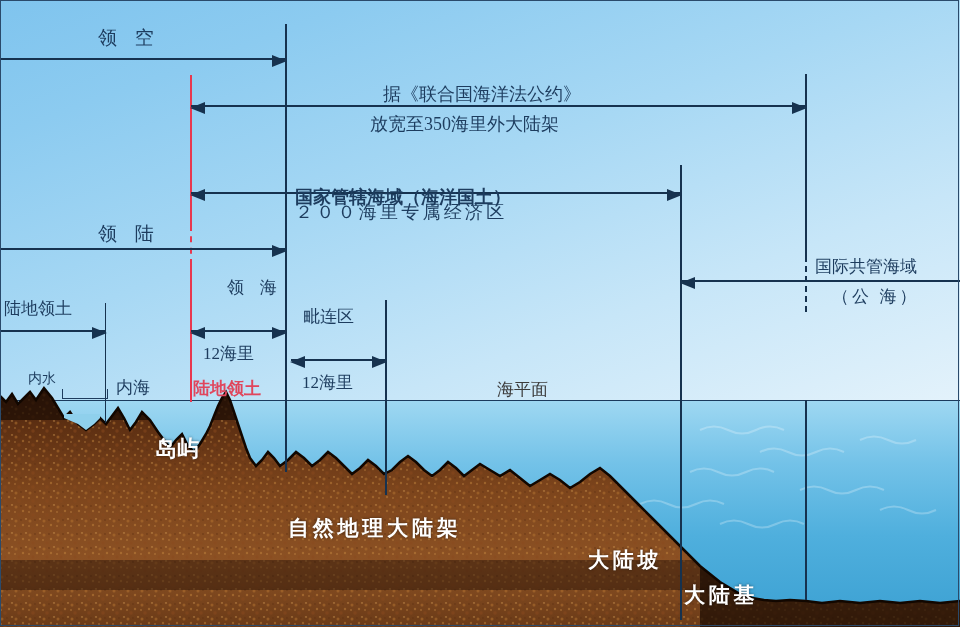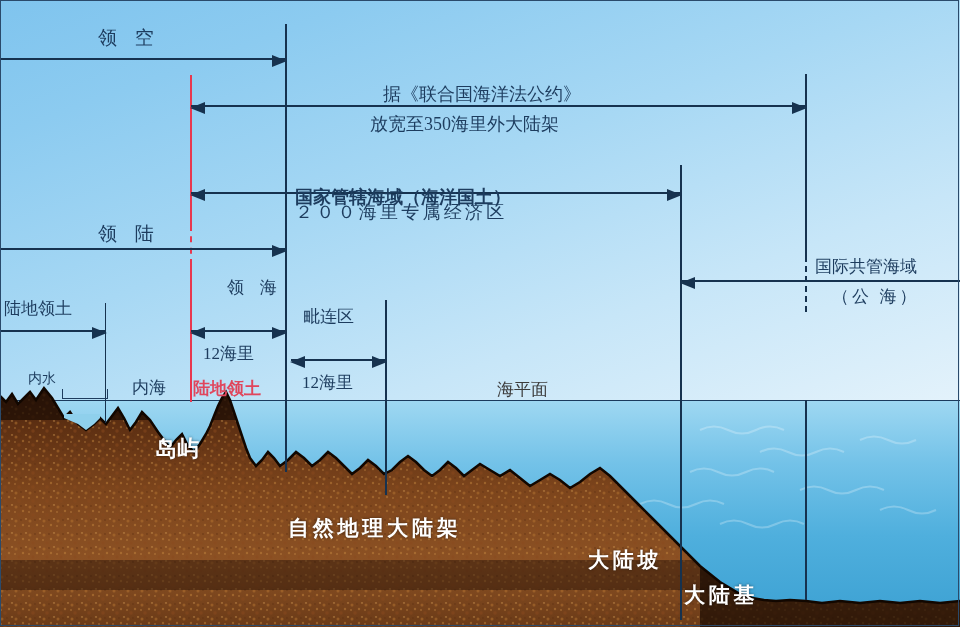--- a/index.html
+++ b/index.html
@@ -187,21 +187,21 @@
 
   <div class="lab" style="left:4px;top:300px;font-size:17px;">陆地领土</div>
 
   <div class="lab sp" style="left:199px;top:279px;font-size:17px;margin-left:28px;">领 海</div>
   <div class="lab" style="left:203px;top:345px;font-size:17px;">12海里</div>
 
   <div class="lab" style="left:303px;top:308px;font-size:17px;">毗连区</div>
   <div class="lab" style="left:302px;top:374px;font-size:17px;">12海里</div>
 
   <div class="lab" style="left:28px;top:371px;font-size:14px;">内水</div>
-  <div class="lab" style="left:132px;top:379px;font-size:17px;">内海</div>
+  <div class="lab" style="left:116px;top:379px;font-size:17px;">内海</div>
   <div class="lab red" style="left:193px;top:380px;font-size:17px;">陆地领土</div>
 
   <div class="lab grey" style="left:497px;top:381px;font-size:17px;">海平面</div>
 
   <div class="lab white" style="left:155px;top:437px;font-size:22px;">岛屿</div>
   <div class="lab white sp2" style="left:288px;top:517px;font-size:21px;">自然地理大陆架</div>
   <div class="lab white sp2" style="left:588px;top:549px;font-size:21px;">大陆坡</div>
   <div class="lab white sp2" style="left:684px;top:584px;font-size:21px;">大陆基</div>
 
   <div class="frame"></div>

